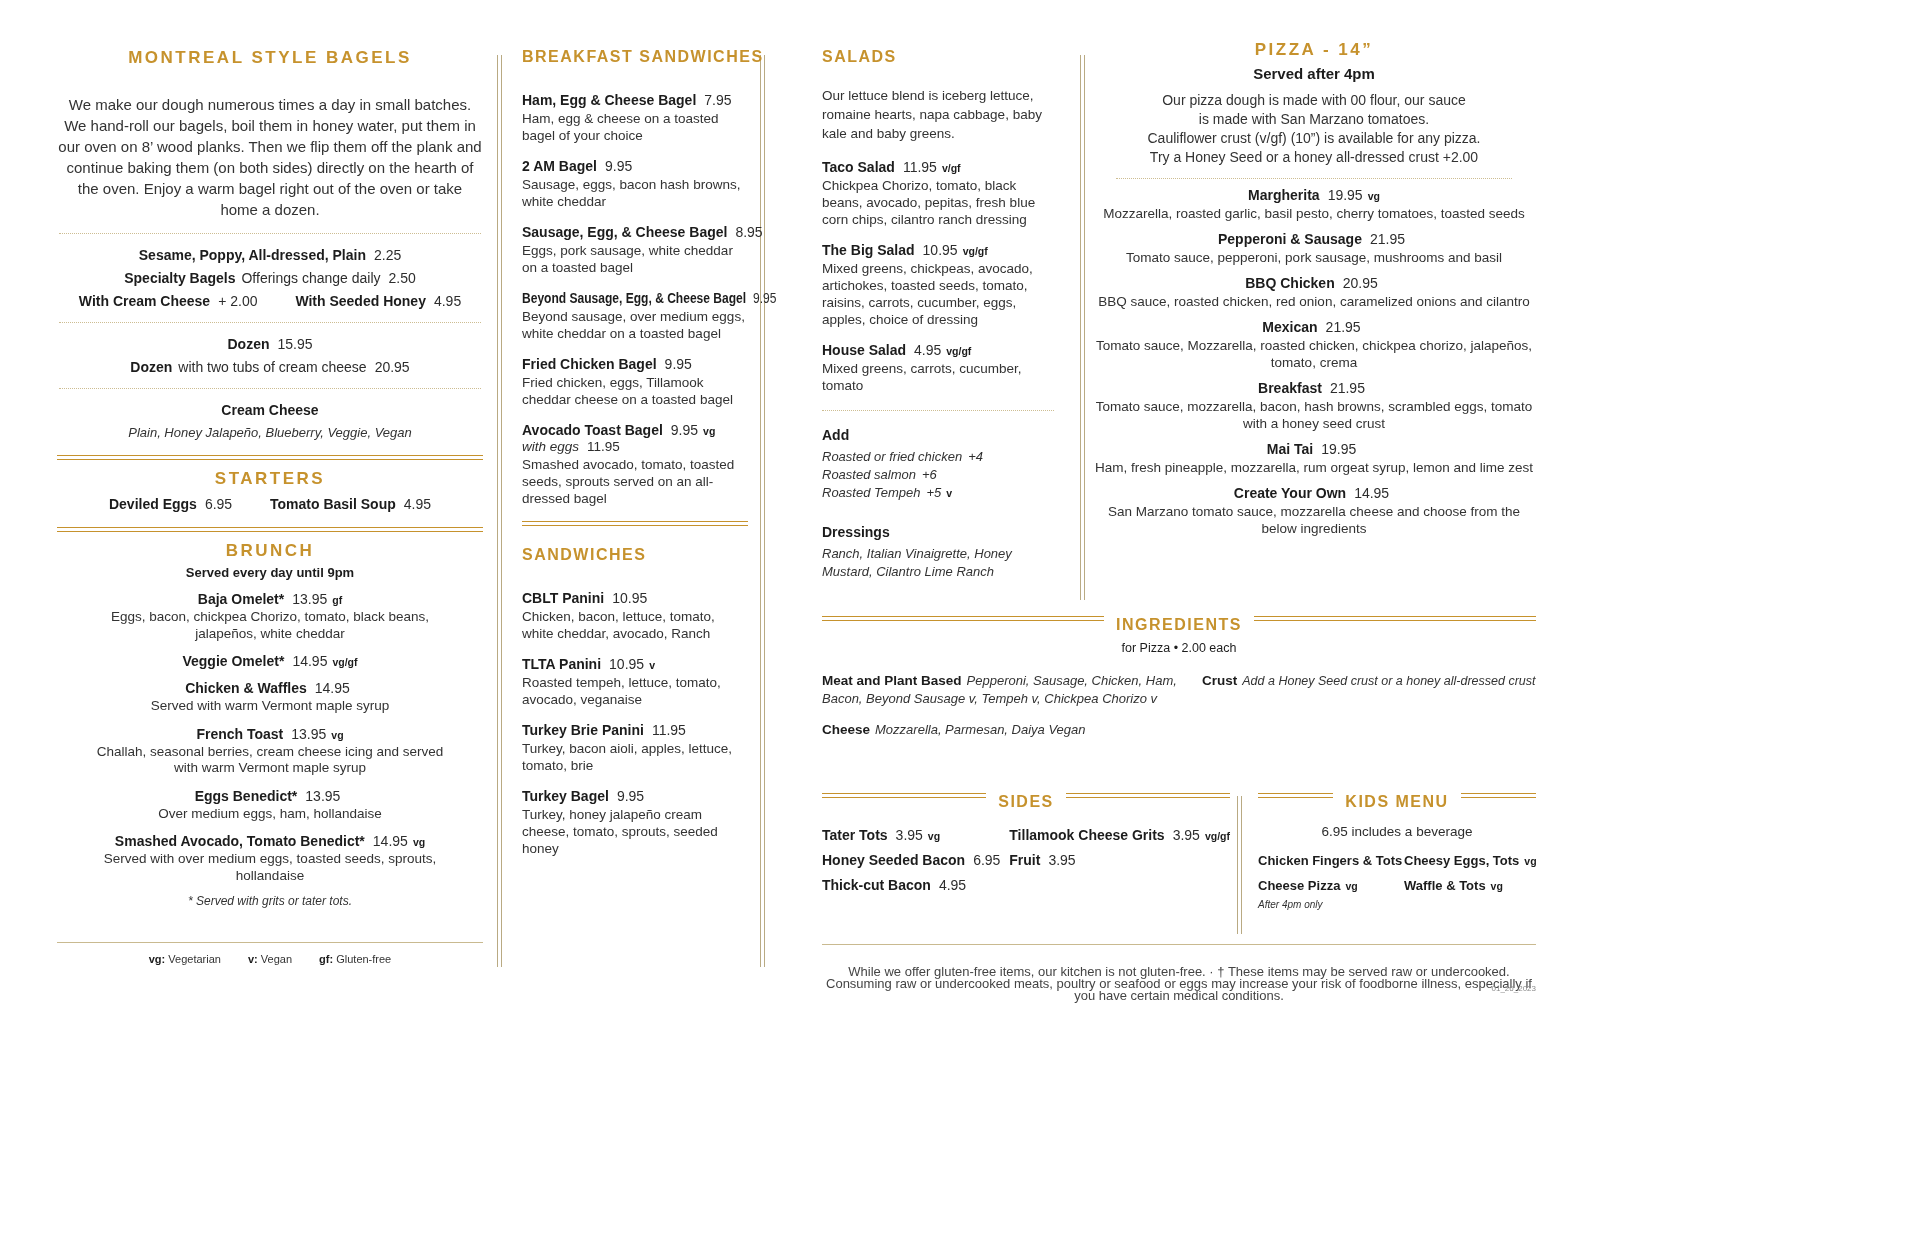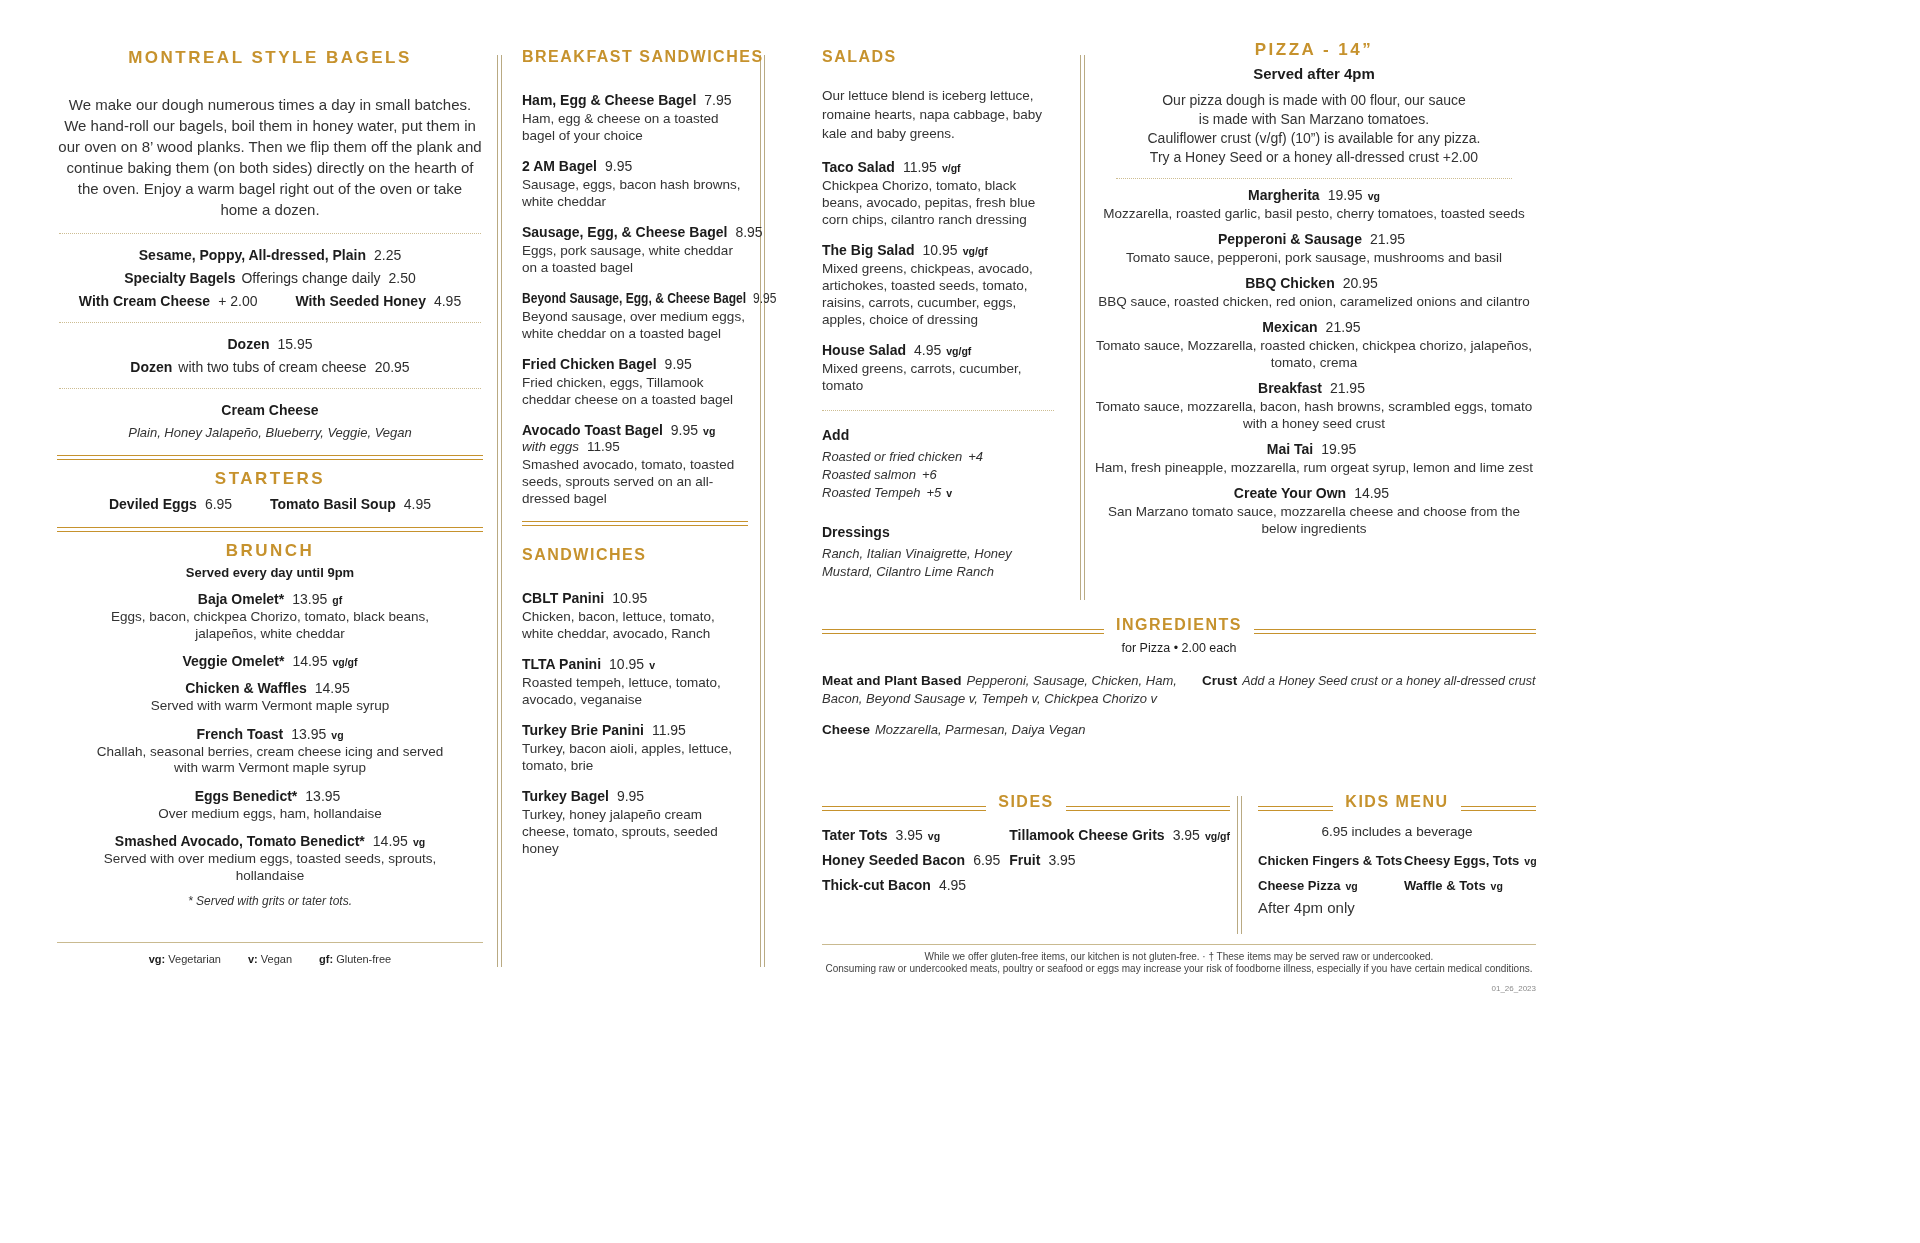--- a/index.html
+++ b/index.html
@@ -60,21 +60,21 @@
   .grptext{font-style:italic;font-size:13px;line-height:18px;color:#333}
 
   
   .col4{position:absolute;left:1092px;top:40px;width:444px;text-align:center}
   .col4 .subtitle{font-weight:bold;font-size:15px;margin-top:5px;color:#1c1c1c}
   .pintro{font-size:14px;line-height:19px;margin-top:9px;color:#333}
   .col4 .dotted{margin:11px 24px 8px}
   .pitem{margin-bottom:9px}
 
   
-  .flankhead{display:flex;align-items:flex-end;gap:12px}
+  .flankhead{display:flex;align-items:flex-start;gap:12px}
   .flankhead .dbl{flex:1}
 
   
   .ing{position:absolute;left:822px;top:616px;width:714px}
   .ing-sub{text-align:center;font-size:12.5px;margin-top:7px;color:#1c1c1c}
   .ing-cols{display:flex;gap:14px;margin-top:17px;text-align:left}
   .ing-left{width:366px}
   .ing-right{width:334px}
   .ingp{font-size:13px;line-height:18px;font-style:italic;color:#333;margin-bottom:13px}
   .ing .lbl{font-style:normal;font-weight:bold;color:#1c1c1c;margin-right:5px;font-size:13.5px}
@@ -85,24 +85,24 @@
   .sides-cols{display:flex;margin-top:16px;text-align:left}
   .sides-c1{width:198px}
   .srow{margin-bottom:9px;font-size:14px;white-space:nowrap}
 
   
   .kids{position:absolute;left:1258px;top:793px;width:278px}
   .kids-sub{text-align:center;font-size:13.5px;margin-top:13px;color:#2d2d2d}
   .kids-grid{display:flex;margin-top:14px;text-align:left}
   .kids-c1{width:146px}
   .krow{margin-bottom:10px;font-size:13px;white-space:nowrap}
-  .kids-note{font-size:15px;color:#333;margin-top:-4px}
-
-  
-  .disclaimer{position:absolute;left:822px;top:944px;width:714px;text-align:center;font-size:10px;line-height:12px;color:#444;border-top:1px solid #c9ba90;padding-top:6px}
+  .kids-note{font-style:italic;font-size:10px;color:#333;margin-top:-4px}
+
+  
+  .disclaimer{position:absolute;left:822px;top:944px;width:714px;text-align:center;font-size:13px;line-height:12px;color:#444;border-top:1px solid #c9ba90;padding-top:21px}
   .version{position:absolute;left:1420px;top:984px;width:116px;text-align:right;font-size:8px;color:#8a8a8a}
 </style>
 </head>
 <body>
 
 <div class="vdiv vd1"></div>
 <div class="vdiv vd2"></div>
 <div class="vdiv vd3"></div>
 <div class="vdiv vd4"></div>
 

